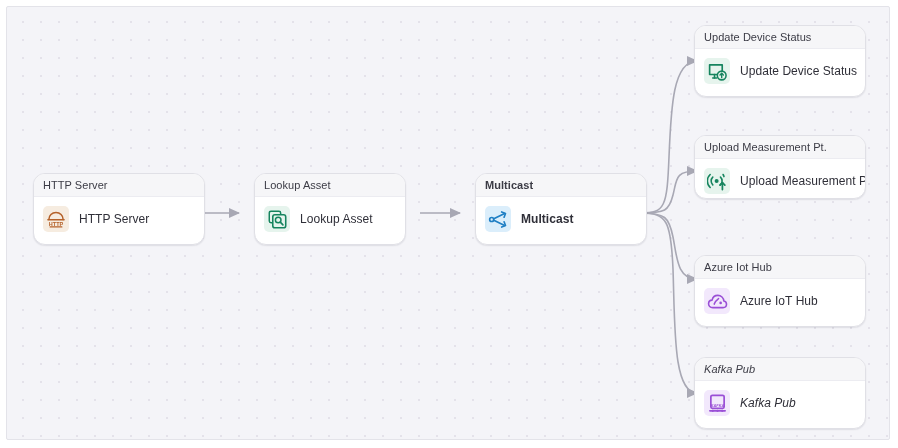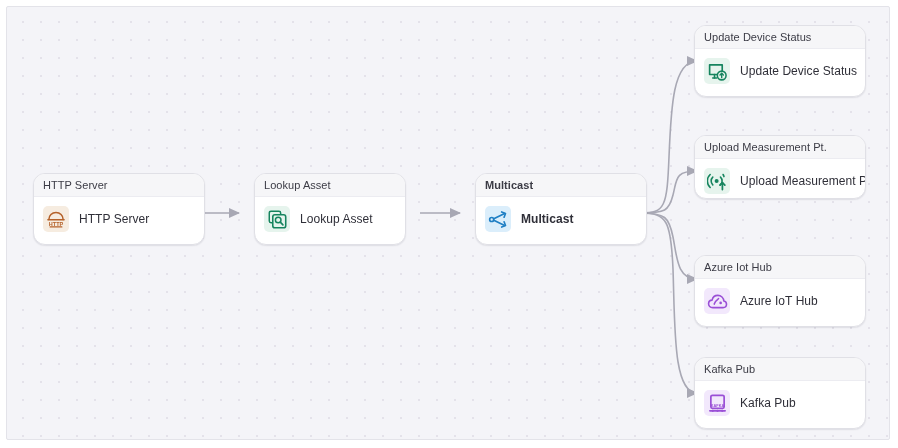--- a/index.html
+++ b/index.html
@@ -228,21 +228,21 @@
           <svg width="21" height="21" viewBox="0 0 24 24">
             <path d="M6.6 19 C3.5 19 1.8 16.9 1.8 14.6 C1.8 12.3 3.5 10.5 5.8 10.4 C6.5 7.2 9.2 5 12.4 5 C16.1 5 19 7.9 19.2 11.4 C21.2 11.8 22.3 13.4 22.3 15.2 C22.3 17.4 20.6 19 18.3 19 Z" fill="none" stroke="#9a4fd6" stroke-width="1.8" stroke-linejoin="round"></path>
             <path d="M13.2 8.6 C11 10.2 9.2 12.4 8.2 15" fill="none" stroke="#9a4fd6" stroke-width="1.7" stroke-linecap="round"></path>
             <circle cx="15.6" cy="13.6" r="1.5" fill="#9a4fd6"></circle>
           </svg>
         </span>
         <span class="node-label">Azure IoT Hub</span>
       </div>
     </div>
 
-    <div class="node" style="left:687px; top:350px; width:172px; height:72px;">
+    <div class="node" style="left:687px; top:350px; width:172px; height:72px;font-style:italic;">
       <div class="node-header">
         <span class="node-header-text">Kafka Pub</span>
       </div>
       <div class="node-body">
         <span class="node-icon ic-purple">
           <svg width="21" height="21" viewBox="0 0 24 24">
             <rect x="4.4" y="2.6" width="15.2" height="15" rx="1.8" fill="none" stroke="#9a4fd6" stroke-width="2"></rect>
             <text class="kafka-text" x="12" y="16.2" text-anchor="middle">KAFKA</text>
             <path d="M3.2 20.4 L20.8 20.4" stroke="#9a4fd6" stroke-width="1.8" stroke-linecap="round"></path>
             <circle cx="6.6" cy="20.4" r="1.3" fill="#9a4fd6"></circle>

